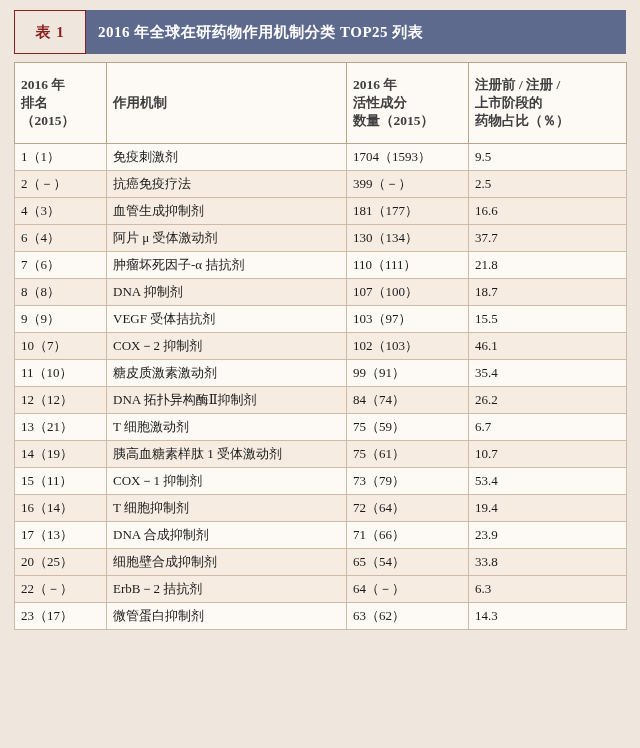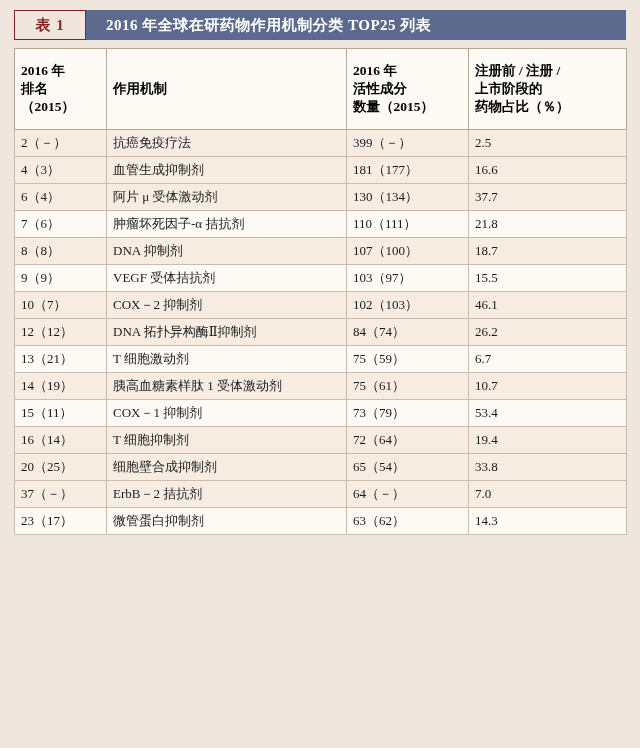--- a/index.html
+++ b/index.html
@@ -18,21 +18,21 @@
     width: 640px;
     height: 748px;
     box-sizing: border-box;
     padding: 10px 14px 12px 14px;
     background: #efe7dd;
   }
   
   .title-bar {
     display: flex;
     align-items: stretch;
-    height: 30px;
+    height: 44px;
     margin-bottom: 8px;
   }
   .title-tag {
     width: 72px;
     background: #efe7dd;
     border: 1px solid #8a1f1f;
     color: #8a1f1f;
     font-size: 15px;
     font-weight: bold;
     display: flex;
@@ -42,40 +42,40 @@
     letter-spacing: 1px;
   }
   .title-main {
     flex: 1;
     background: #5d6a8e;
     color: #ffffff;
     font-size: 15px;
     font-weight: bold;
     display: flex;
     align-items: center;
-    padding-left: 20px;
+    padding-left: 12px;
     box-sizing: border-box;
     letter-spacing: 0.5px;
   }
   
   table.data {
     border-collapse: collapse;
     width: 612px;
     table-layout: fixed;
     background: #fdfaf6;
   }
   table.data col.c0 { width: 92px; }
   table.data col.c1 { width: 240px; }
   table.data col.c2 { width: 122px; }
   table.data col.c3 { width: 158px; }
 
   table.data th {
     border: 1px solid #b9a48c;
     background: #fdfaf6;
-    color: #000000;
+    color: #404040;
     font-size: 13.5px;
     font-weight: bold;
     text-align: left;
     padding: 4px 6px;
     line-height: 1.35;
     vertical-align: middle;
     height: 72px;
   }
   table.data td {
     border: 1px solid #cdbba5;
@@ -129,20 +129,26 @@
           <span class="hdr-sub">数量（2015）</span>
         </th>
         <th>
           <span class="hdr-sub">注册前 / 注册 /</span>
           <span class="hdr-sub">上市阶段的</span>
           <span class="hdr-sub">药物占比（％）</span>
         </th>
       </tr>
     </thead>
     <tbody>
+        <tr class="odd">
+          <td class="cell-rank">1（1）</td>
+          <td class="cell-mech">免疫刺激剂</td>
+          <td class="cell-count">1704（1593）</td>
+          <td class="cell-pct">9.5</td>
+        </tr>
         <tr class="even">
           <td class="cell-rank">2（－）</td>
           <td class="cell-mech">抗癌免疫疗法</td>
           <td class="cell-count">399（－）</td>
           <td class="cell-pct">2.5</td>
         </tr>
         <tr class="even">
           <td class="cell-rank">4（3）</td>
           <td class="cell-mech">血管生成抑制剂</td>
           <td class="cell-count">181（177）</td>
@@ -171,20 +177,26 @@
           <td class="cell-mech">VEGF 受体拮抗剂</td>
           <td class="cell-count">103（97）</td>
           <td class="cell-pct">15.5</td>
         </tr>
         <tr class="even">
           <td class="cell-rank">10（7）</td>
           <td class="cell-mech">COX－2 抑制剂</td>
           <td class="cell-count">102（103）</td>
           <td class="cell-pct">46.1</td>
         </tr>
+        <tr class="odd">
+          <td class="cell-rank">11（10）</td>
+          <td class="cell-mech">糖皮质激素激动剂</td>
+          <td class="cell-count">99（91）</td>
+          <td class="cell-pct">35.4</td>
+        </tr>
         <tr class="even">
           <td class="cell-rank">12（12）</td>
           <td class="cell-mech">DNA 拓扑异构酶Ⅱ抑制剂</td>
           <td class="cell-count">84（74）</td>
           <td class="cell-pct">26.2</td>
         </tr>
         <tr class="odd">
           <td class="cell-rank">13（21）</td>
           <td class="cell-mech">T 细胞激动剂</td>
           <td class="cell-count">75（59）</td>
@@ -201,31 +213,37 @@
           <td class="cell-mech">COX－1 抑制剂</td>
           <td class="cell-count">73（79）</td>
           <td class="cell-pct">53.4</td>
         </tr>
         <tr class="even">
           <td class="cell-rank">16（14）</td>
           <td class="cell-mech">T 细胞抑制剂</td>
           <td class="cell-count">72（64）</td>
           <td class="cell-pct">19.4</td>
         </tr>
+        <tr class="odd">
+          <td class="cell-rank">17（13）</td>
+          <td class="cell-mech">DNA 合成抑制剂</td>
+          <td class="cell-count">71（66）</td>
+          <td class="cell-pct">23.9</td>
+        </tr>
         <tr class="even">
           <td class="cell-rank">20（25）</td>
           <td class="cell-mech">细胞壁合成抑制剂</td>
           <td class="cell-count">65（54）</td>
           <td class="cell-pct">33.8</td>
         </tr>
         <tr class="even">
-          <td class="cell-rank">37（－）</td>
+          <td class="cell-rank">22（－）</td>
           <td class="cell-mech">ErbB－2 拮抗剂</td>
           <td class="cell-count">64（－）</td>
-          <td class="cell-pct">7.0</td>
+          <td class="cell-pct">6.3</td>
         </tr>
         <tr class="odd">
           <td class="cell-rank">23（17）</td>
           <td class="cell-mech">微管蛋白抑制剂</td>
           <td class="cell-count">63（62）</td>
           <td class="cell-pct">14.3</td>
         </tr>
       </tbody>
   </table>
 

